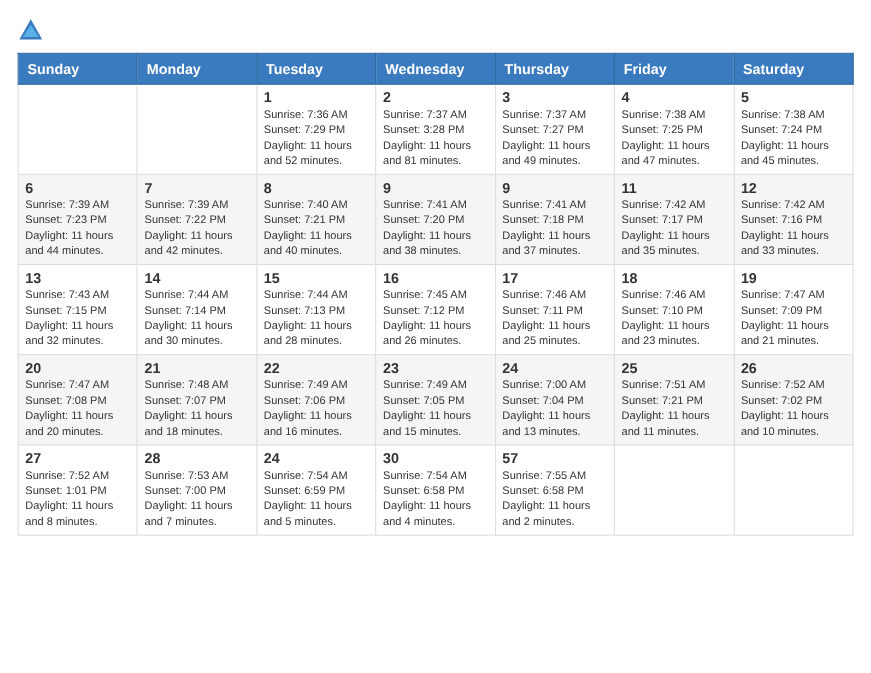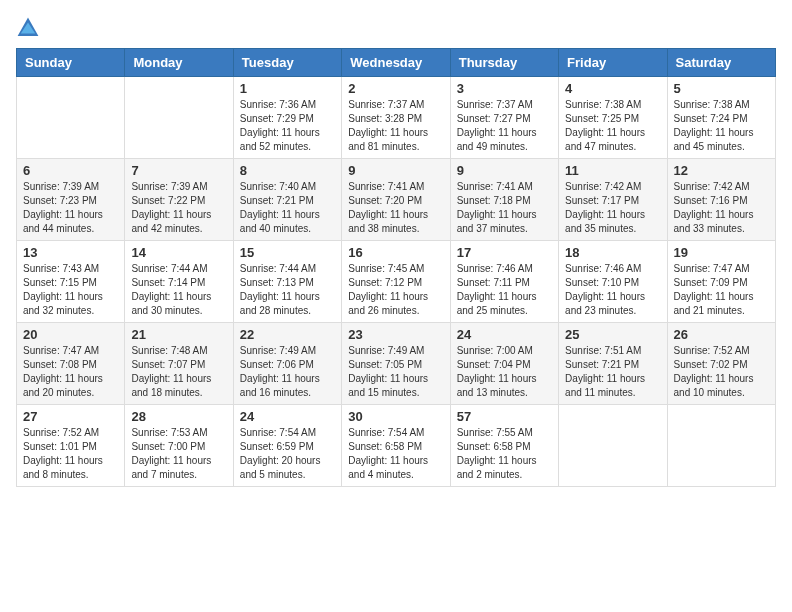--- a/index.html
+++ b/index.html
@@ -357,21 +357,21 @@
           <span>Sunrise: 7:53 AM</span><br>
           <span>Sunset: 7:00 PM</span><br>
           <span>Daylight: 11 hours and 7 minutes.</span>
         </div>
       </td>
         <td>
         <span class="day-number">24</span>
         <div class="day-info">
           <span>Sunrise: 7:54 AM</span><br>
           <span>Sunset: 6:59 PM</span><br>
-          <span>Daylight: 20 hours and 5 minutes.</span>
+          <span>Daylight: 11 hours and 5 minutes.</span>
         </div>
       </td>
         <td>
         <span class="day-number">30</span>
         <div class="day-info">
           <span>Sunrise: 7:54 AM</span><br>
           <span>Sunset: 6:58 PM</span><br>
           <span>Daylight: 11 hours and 4 minutes.</span>
         </div>
       </td>

